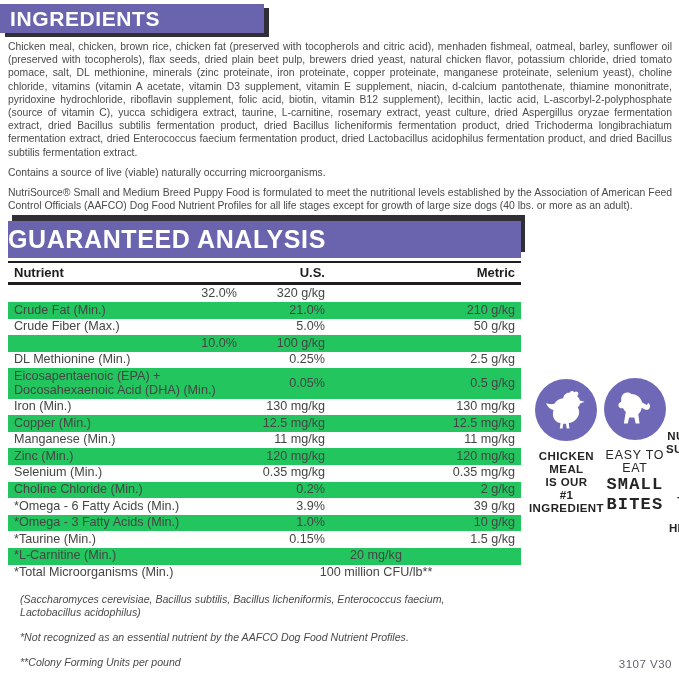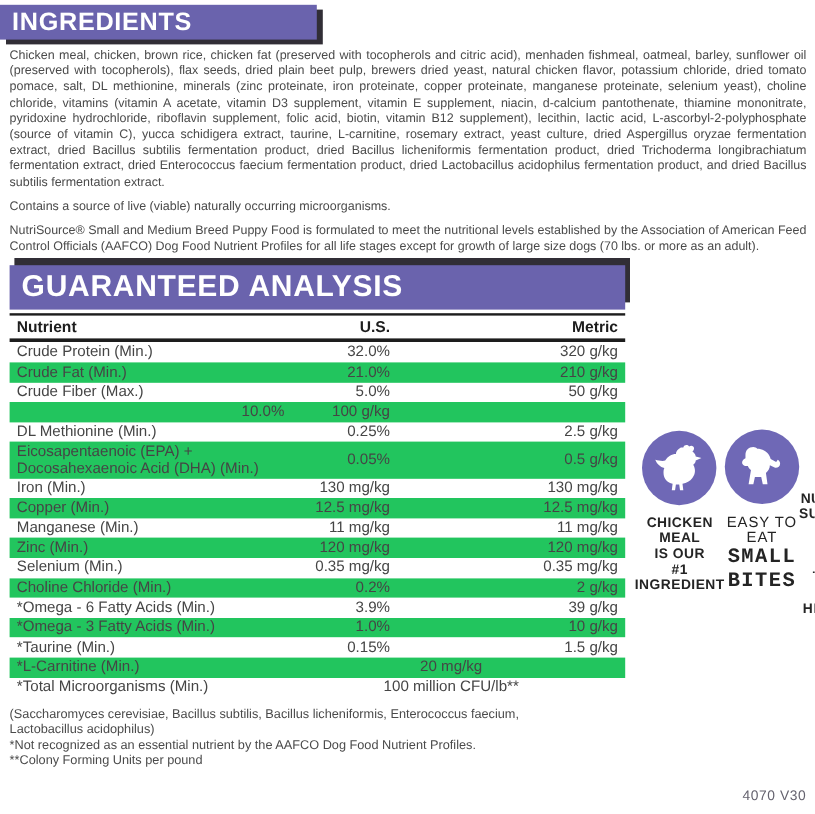--- a/index.html
+++ b/index.html
@@ -11,21 +11,21 @@
   .banner {
     background:#6a63ad; color:#ffffff; font-weight:bold;
     display:flex; align-items:center; box-sizing:border-box;
   }
   .banner-ingredients {
     width:264px; height:29px; margin:4px 0 0 0; padding-left:10px;
     font-size:21px; letter-spacing:0.6px;
     box-shadow:5px 4px 0 #312e36;
   }
   .banner-analysis {
-    width:513px; height:37px; padding-left:10px;
+    width:513px; height:37px; 
     font-size:25px; letter-spacing:0.6px;
     box-shadow:4px -6px 0 #312e36;
   }
   .content { padding:0 7px 0 8px; }
   p.body-text {
     font-size:10.4px; line-height:13.2px; margin:7px 0 0 0;
     text-align:justify; color:#4a4a4a;
   }
   p.body-text.no-justify { text-align:left; }
   .main { display:flex; margin-top:9px; }
@@ -44,21 +44,21 @@
     color:#454545; align-items:center;
   }
   .trow.shaded { background:#22c55e; }
   .cell-nutrient { white-space:pre-line; }
   .cell-us, .cell-metric { text-align:right; }
   .cell-combined { grid-column:2 / 4; text-align:center; }
   .footnotes {
     margin-top:8px; font-size:10.6px; line-height:12.8px;
     color:#4a4a4a; max-width:478px;
   }
-  .footnotes div { margin:0; }
+  .footnotes div { margin:12px;font-style:italic; }
   .sidebar {
     width:148px; margin-left:8px; padding-top:8px;
     display:flex; flex-direction:row; align-items:center;
   }
   .badge {
     display:flex; flex-direction:column; align-items:center;
     text-align:center; margin-bottom:16px;
   }
   .badge-circle {
     width:62px; height:62px; border-radius:50%; background:#6f68b6;
@@ -81,37 +81,36 @@
 
 <div class="page">
 
   <div class="banner banner-ingredients">
     <span>INGREDIENTS</span>
   </div>
 
   <div class="content">
     <p class="body-text">Chicken meal, chicken, brown rice, chicken fat (preserved with tocopherols and citric acid), menhaden fishmeal, oatmeal, barley, sunflower oil (preserved with tocopherols), flax seeds, dried plain beet pulp, brewers dried yeast, natural chicken flavor, potassium chloride, dried tomato pomace, salt, DL methionine, minerals (zinc proteinate, iron proteinate, copper proteinate, manganese proteinate, selenium yeast), choline chloride, vitamins (vitamin A acetate, vitamin D3 supplement, vitamin E supplement, niacin, d-calcium pantothenate, thiamine mononitrate, pyridoxine hydrochloride, riboflavin supplement, folic acid, biotin, vitamin B12 supplement), lecithin, lactic acid, L-ascorbyl-2-polyphosphate (source of vitamin C), yucca schidigera extract, taurine, L-carnitine, rosemary extract, yeast culture, dried Aspergillus oryzae fermentation extract, dried Bacillus subtilis fermentation product, dried Bacillus licheniformis fermentation product, dried Trichoderma longibrachiatum fermentation extract, dried Enterococcus faecium fermentation product, dried Lactobacillus acidophilus fermentation product, and dried Bacillus subtilis fermentation extract.</p>
     <p class="body-text no-justify">Contains a source of live (viable) naturally occurring microorganisms.</p>
-    <p class="body-text">NutriSource® Small and Medium Breed Puppy Food is formulated to meet the nutritional levels established by the Association of American Feed Control Officials (AAFCO) Dog Food Nutrient Profiles for all life stages except for growth of large size dogs (70 lbs. or more as an adult).</p>
+    <p class="body-text">NutriSource® Small and Medium Breed Puppy Food is formulated to meet the nutritional levels established by the Association of American Feed Control Officials (AAFCO) Dog Food Nutrient Profiles for all life stages except for growth of large size dogs (40 lbs. or more as an adult).</p>
 
     <div class="main">
       <div class="left-col">
         <div class="banner banner-analysis">
           <span>GUARANTEED ANALYSIS</span>
         </div>
 
         <div class="table-head">
           <span class="col-nutrient">Nutrient</span>
           <span class="col-us">U.S.</span>
           <span class="col-metric">Metric</span>
         </div>
 
         <div>
             <div class="trow">
-              <span class="cell-nutrient">Crude Protein (Min.)</span>
               <span class="cell-us">32.0%</span>
               <span class="cell-metric">320 g/kg</span>
             </div>
             <div class="trow shaded">
               <span class="cell-nutrient">Crude Fat (Min.)</span>
               <span class="cell-us">21.0%</span>
               <span class="cell-metric">210 g/kg</span>
             </div>
             <div class="trow">
               <span class="cell-nutrient">Crude Fiber (Max.)</span>
@@ -229,14 +228,14 @@
           <span class="badge-line">SUPPLEMENTED WITH</span>
           <span class="badge-line">THE AMINO ACID,</span>
           <span class="badge-line">TAURINE, TO SUPPORT</span>
           <span class="badge-line">HEART HEALTH</span>
         </div>
 
       </div>
     </div>
   </div>
 
-  <div class="print-code">4070 V30</div>
+  <div class="print-code">3107 V30</div>
 </div>
 
 </body></html>

